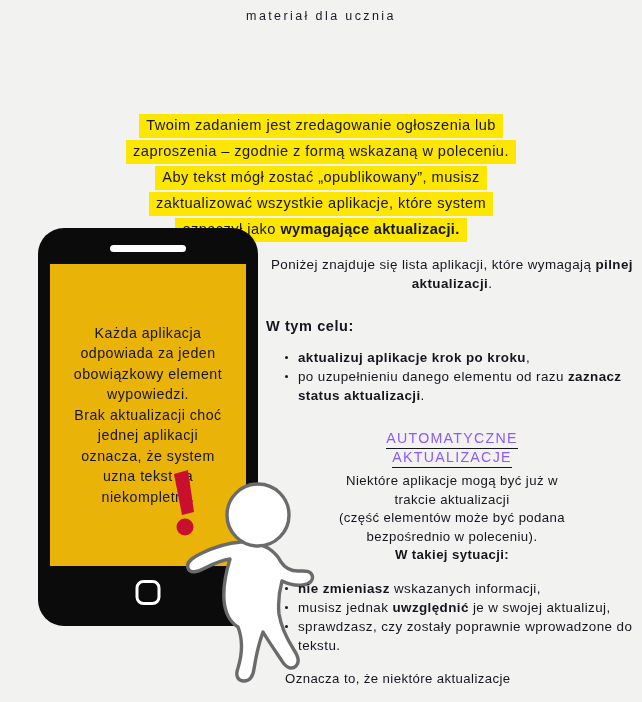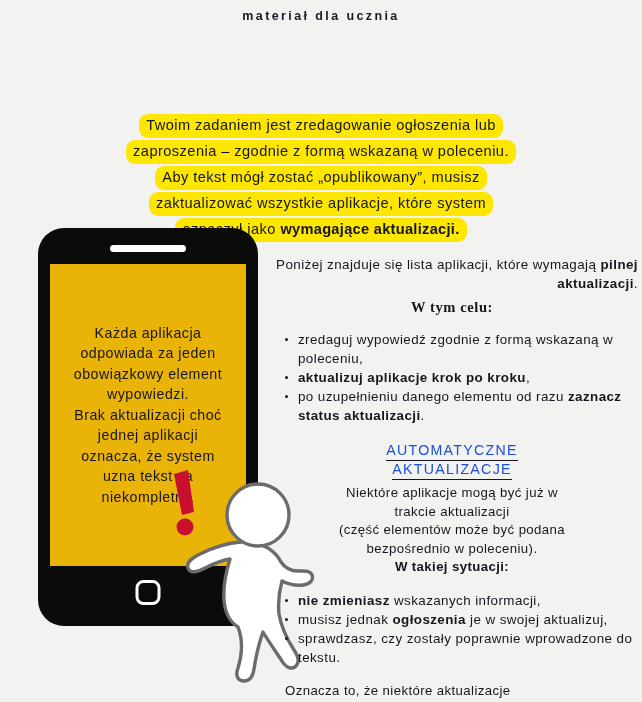--- a/index.html
+++ b/index.html
@@ -27,21 +27,21 @@
     top: 0;
     left: 0;
     width: 642px;
     text-align: center;
   }
   .eyebrow {
     margin-top: 9px;
     font-size: 12.5px;
     letter-spacing: 2.4px;
     color: #1a1a28;
-    font-weight: 700;
+    font-weight: 400;
     text-align: center;
   }
   .title {
     margin-top: 9px;
     font-size: 25px;
     letter-spacing: 2.6px;
     line-height: 1.28;
     font-weight: 400;
     color: #13131f;
   }
@@ -56,21 +56,21 @@
     position: absolute;
     top: 114px;
     left: 0;
     width: 642px;
     text-align: center;
     line-height: 21px;
   }
   .highlight-block .hl-line {
     display: inline-block;
     background: #fde600;
-    border-radius: 9px;
+    border-radius: 0;
     padding: 1px 7px 2px 7px;
     margin: 0 0 2px 0;
     font-size: 14.6px;
     letter-spacing: 0.45px;
     color: #16161f;
     box-decoration-break: clone;
   }
   .highlight-block .hl-line b {
     font-weight: 700;
     letter-spacing: 0.3px;
@@ -149,33 +149,32 @@
 
   
   .right-col {
     position: absolute;
     left: 266px;
     top: 255px;
     width: 372px;
     color: #16161f;
   }
   .rc-center {
-    text-align: right;
+    text-align: center;
     font-size: 13.4px;
     line-height: 19px;
     letter-spacing: 0.42px;
   }
   .rc-center b { font-weight: 700; }
   .sub-head {
-    text-align: center;
-    margin-top: 6px;
+    margin-top: 25px;
     font-size: 14.5px;
     font-weight: 700;
     letter-spacing: 0.6px;
-    font-family: Liberation Serif, serif;
+    font-family: Liberation Sans, sans-serif;
     font-stretch: condensed;
   }
   ul.bullets {
     margin: 14px 0 0 0;
     padding: 0 0 0 19px;
     list-style: none;
     font-size: 13.4px;
     line-height: 19px;
     letter-spacing: 0.42px;
   }
@@ -190,26 +189,26 @@
     left: 0;
     top: 8px;
     width: 3.4px;
     height: 3.4px;
     border-radius: 50%;
     background: #16161f;
   }
   ul.bullets li b { font-weight: 700; }
 
   .section-title {
-    margin-top: 17px;
+    margin-top: 25px;
     text-align: center;
     font-size: 14.2px;
     letter-spacing: 1.3px;
     line-height: 17px;
-    color: #1d4ed8;
+    color: #8b5cf6;
   }
   .section-title span {
     border-bottom: 1.4px solid #16161f;
     padding-bottom: 1px;
     display: inline-block;
   }
   .auto-body {
     margin-top: 4px;
     text-align: center;
     font-size: 13.2px;
@@ -301,41 +300,40 @@
     </svg>
   </div>
 
   <div class="right-col">
 
     <div class="rc-center"><span>Poniżej znajduje się lista aplikacji, które wymagają </span><b>pilnej aktualizacji</b><span>.</span></div>
 
     <div class="sub-head">W tym celu:</div>
 
     <ul class="bullets">
-      <li><span>zredaguj wypowiedź zgodnie z formą wskazaną w poleceniu,</span><b></b><span></span></li>
       <li><span></span><b>aktualizuj aplikacje krok po kroku</b><span>,</span></li>
       <li><span>po uzupełnieniu danego elementu od razu </span><b>zaznacz status aktualizacji</b><span>.</span></li>
     </ul>
 
     <div class="section-title">
       <span>AUTOMATYCZNE</span><br>
       <span>AKTUALIZACJE</span>
     </div>
 
     <div class="auto-body">
       <span>Niektóre aplikacje mogą być już w</span><br>
       <span>trakcie aktualizacji</span><br>
       <span>(część elementów może być podana</span><br>
       <span>bezpośrednio w poleceniu).</span><br>
       <b class="inline-strong">W takiej sytuacji:</b>
     </div>
 
     <ul class="bullets">
       <li><span></span><b>nie zmieniasz</b><span> wskazanych informacji,</span></li>
-      <li><span>musisz jednak </span><b>ogłoszenia</b><span> je w swojej aktualizuj,</span></li>
+      <li><span>musisz jednak </span><b>uwzględnić</b><span> je w swojej aktualizuj,</span></li>
       <li><span>sprawdzasz, czy zostały poprawnie wprowadzone do tekstu.</span><b></b><span></span></li>
     </ul>
 
     <div class="closing">
       <span>Oznacza to, że niektóre aktualizacje</span><br>
       <br>
       
     </div>
 
   </div>

